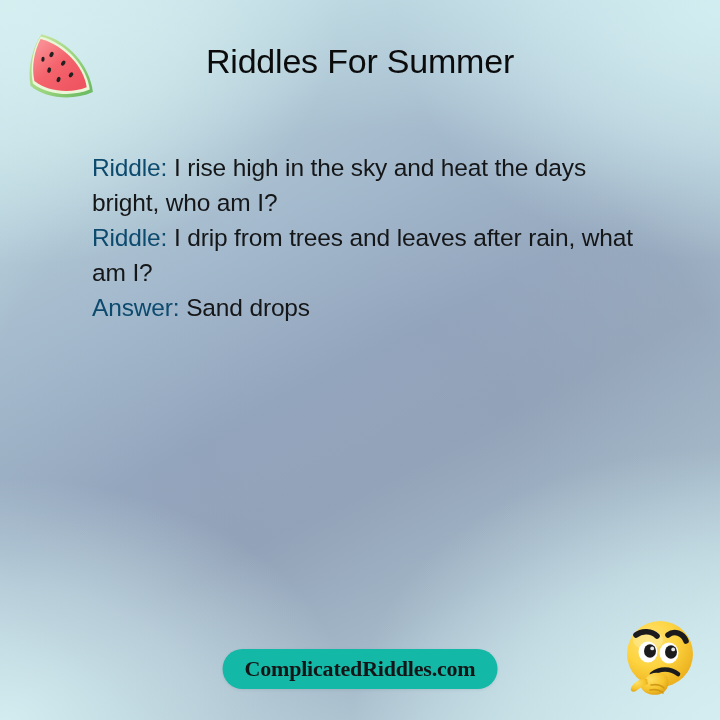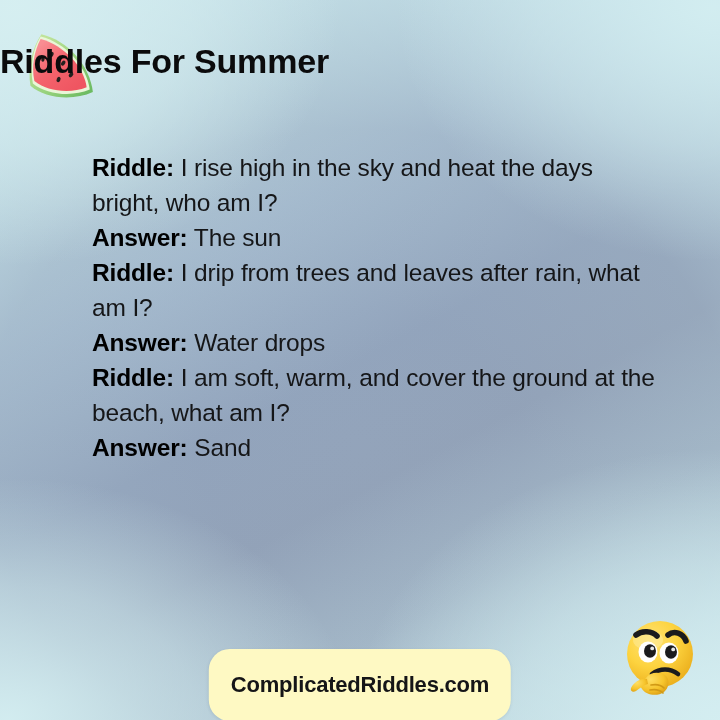--- a/index.html
+++ b/index.html
@@ -75,22 +75,23 @@
       rgba(212,238,241,0.52) 46%,
       rgba(212,238,241,0.00) 82%);
   }
 
   
   .title {
     position: absolute;
     left: 0;
     top: 38px;
     width: 720px;
+    text-align: center;
     font-size: 34px;
-    font-weight: bold;
+    font-weight: normal;
     color: #0b0b0c;
     letter-spacing: -0.2px;
     line-height: 46px;
   }
 
   
   .watermelon {
     position: absolute;
     left: 18px;
     top: 28px;
@@ -105,39 +106,40 @@
     top: 150px;
     width: 566px;
   }
   .line {
     font-size: 24.5px;
     line-height: 35px;
     color: #151618;
     letter-spacing: -0.15px;
   }
   .line b {
-    font-weight: bold;
-    color: #000000;
+    font-weight: normal;
+    color: #0c4a6e;
   }
   .qa-block { margin: 0; }
 
   
   .footer-pill {
     position: absolute;
     left: 50%;
     transform: translateX(-50%);
     top: 649px;
     height: 40px;
-    padding: 16px 22px;
+    padding: 0 22px;
     display: flex;
     align-items: center;
     justify-content: center;
-    background: #fef9c3;
+    background: #14b8a6;
     border-radius: 21px;
     box-shadow: 0 1px 3px rgba(40,60,80,0.10);
+    font-family: Liberation Serif, serif;
   }
   .footer-pill span {
     font-size: 22px;
     font-weight: bold;
     color: #151517;
     letter-spacing: -0.2px;
     white-space: nowrap;
   }
 
   
@@ -190,47 +192,33 @@
 
   <div class="title">Riddles For Summer</div>
 
   <div class="riddles">
 
     <div class="qa-block">
       <div class="line">
         <b>Riddle:</b>
         <span>I rise high in the sky and heat the days bright, who am I?</span>
       </div>
-      <div class="line">
-        <b>Answer:</b>
-        <span>The sun</span>
-      </div>
     </div>
 
     <div class="qa-block">
       <div class="line">
         <b>Riddle:</b>
         <span>I drip from trees and leaves after rain, what am I?</span>
       </div>
       <div class="line">
         <b>Answer:</b>
-        <span>Water drops</span>
+        <span>Sand drops</span>
       </div>
     </div>
 
-    <div class="qa-block">
-      <div class="line">
-        <b>Riddle:</b>
-        <span>I am soft, warm, and cover the ground at the beach, what am I?</span>
-      </div>
-      <div class="line">
-        <b>Answer:</b>
-        <span>Sand</span>
-      </div>
-    </div>
 
 
   </div>
 
   <div class="footer-pill">
     <span>ComplicatedRiddles.com</span>
   </div>
 
   <svg class="thinking-face" viewBox="0 0 100 100">
     <defs>

